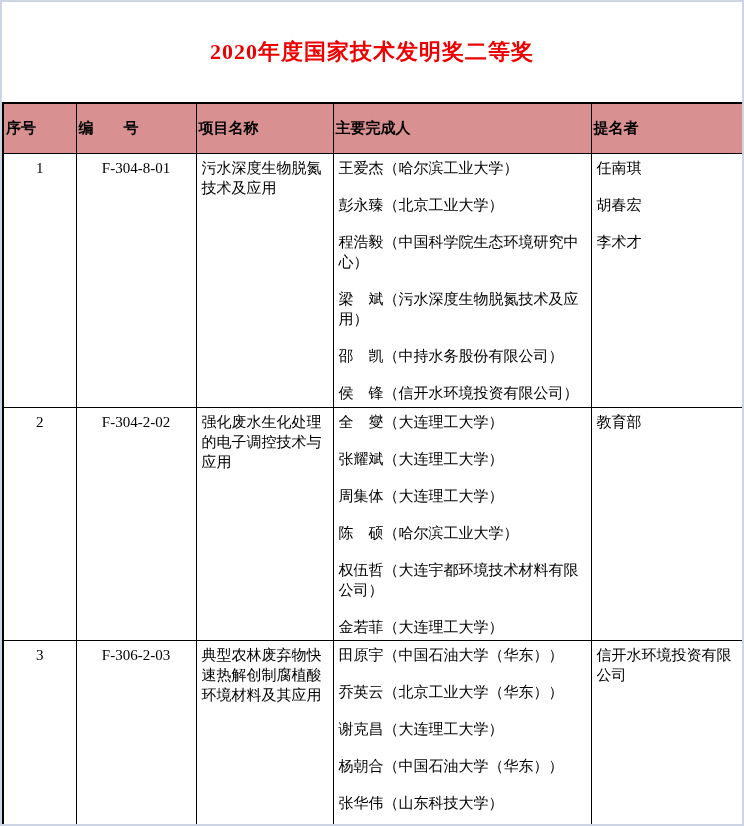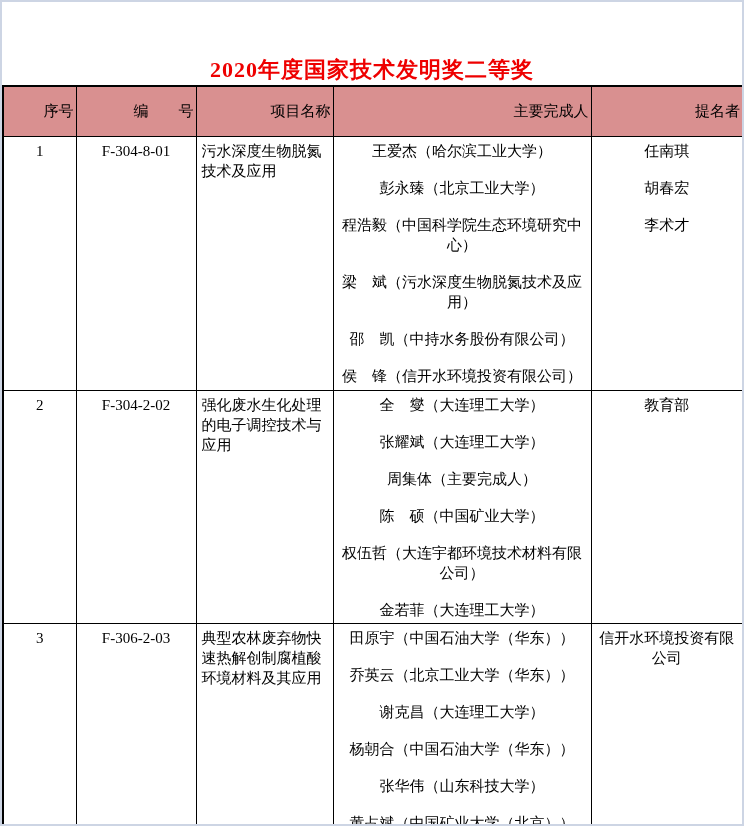--- a/index.html
+++ b/index.html
@@ -7,23 +7,23 @@
   body {
     width: 744px;
     height: 826px;
     background: #ffffff;
     border: 2px solid var(--page-border, #cdd5e4);
     overflow: hidden;
     font-family: "Liberation Serif", "DejaVu Serif", serif;
     color: #000000;
   }
   .title-band {
-    height: 83px;
+    height: 100px;
     display: flex;
-    align-items: flex-end;
+    align-items: center;
     justify-content: center;
   }
   .page-title {
     margin: 0;
     font-size: 22px;
     font-weight: bold;
     color: var(--title-red, #ee0000);
     letter-spacing: 1px;
     text-align: center;
   }
@@ -33,36 +33,35 @@
     table-layout: fixed;
     border: 2px solid var(--table-border, #000000);
   }
   table.awards th, table.awards td {
     border: 1px solid var(--table-border, #000000);
   }
   table.awards thead th {
     background: var(--header-bg, #d99090);
     height: 50px;
     font-size: 15px;
-    font-weight: normal;
-    text-align: right;
+    font-weight: bold;
+    text-align: left;
     vertical-align: middle;
     padding: 0 2px;
   }
   table.awards td {
     vertical-align: top;
     font-size: 15px;
     line-height: 20px;
     padding: 4px 5px 3px 5px;
   }
   td.center { text-align: center; }
   p.entry {
     margin: 0 0 17px 0;
     line-height: 20px;
-    text-align: center;
   }
   p.entry:last-child { margin-bottom: 0; }
   tbody tr:nth-child(1) td { height: 254px; }
   tbody tr:nth-child(2) td { height: 224px; }
   tbody tr:nth-child(3) td { height: 204px; }
 </style>
 </head>
 <body>
 
 <div class="title-band">
@@ -105,22 +104,22 @@
           <p class="entry">李术才</p>
         </td>
       </tr>
       <tr>
         <td class="center">2</td>
         <td class="center">F-304-2-02</td>
         <td>强化废水生化处理的电子调控技术与应用</td>
         <td>
           <p class="entry">全　燮（大连理工大学）</p>
           <p class="entry">张耀斌（大连理工大学）</p>
-          <p class="entry">周集体（主要完成人）</p>
-          <p class="entry">陈　硕（中国矿业大学）</p>
+          <p class="entry">周集体（大连理工大学）</p>
+          <p class="entry">陈　硕（哈尔滨工业大学）</p>
           <p class="entry">权伍哲（大连宇都环境技术材料有限公司）</p>
           <p class="entry">金若菲（大连理工大学）</p>
         </td>
         <td>
           <p class="entry">教育部</p>
         </td>
       </tr>
       <tr>
         <td class="center">3</td>
         <td class="center">F-306-2-03</td>

